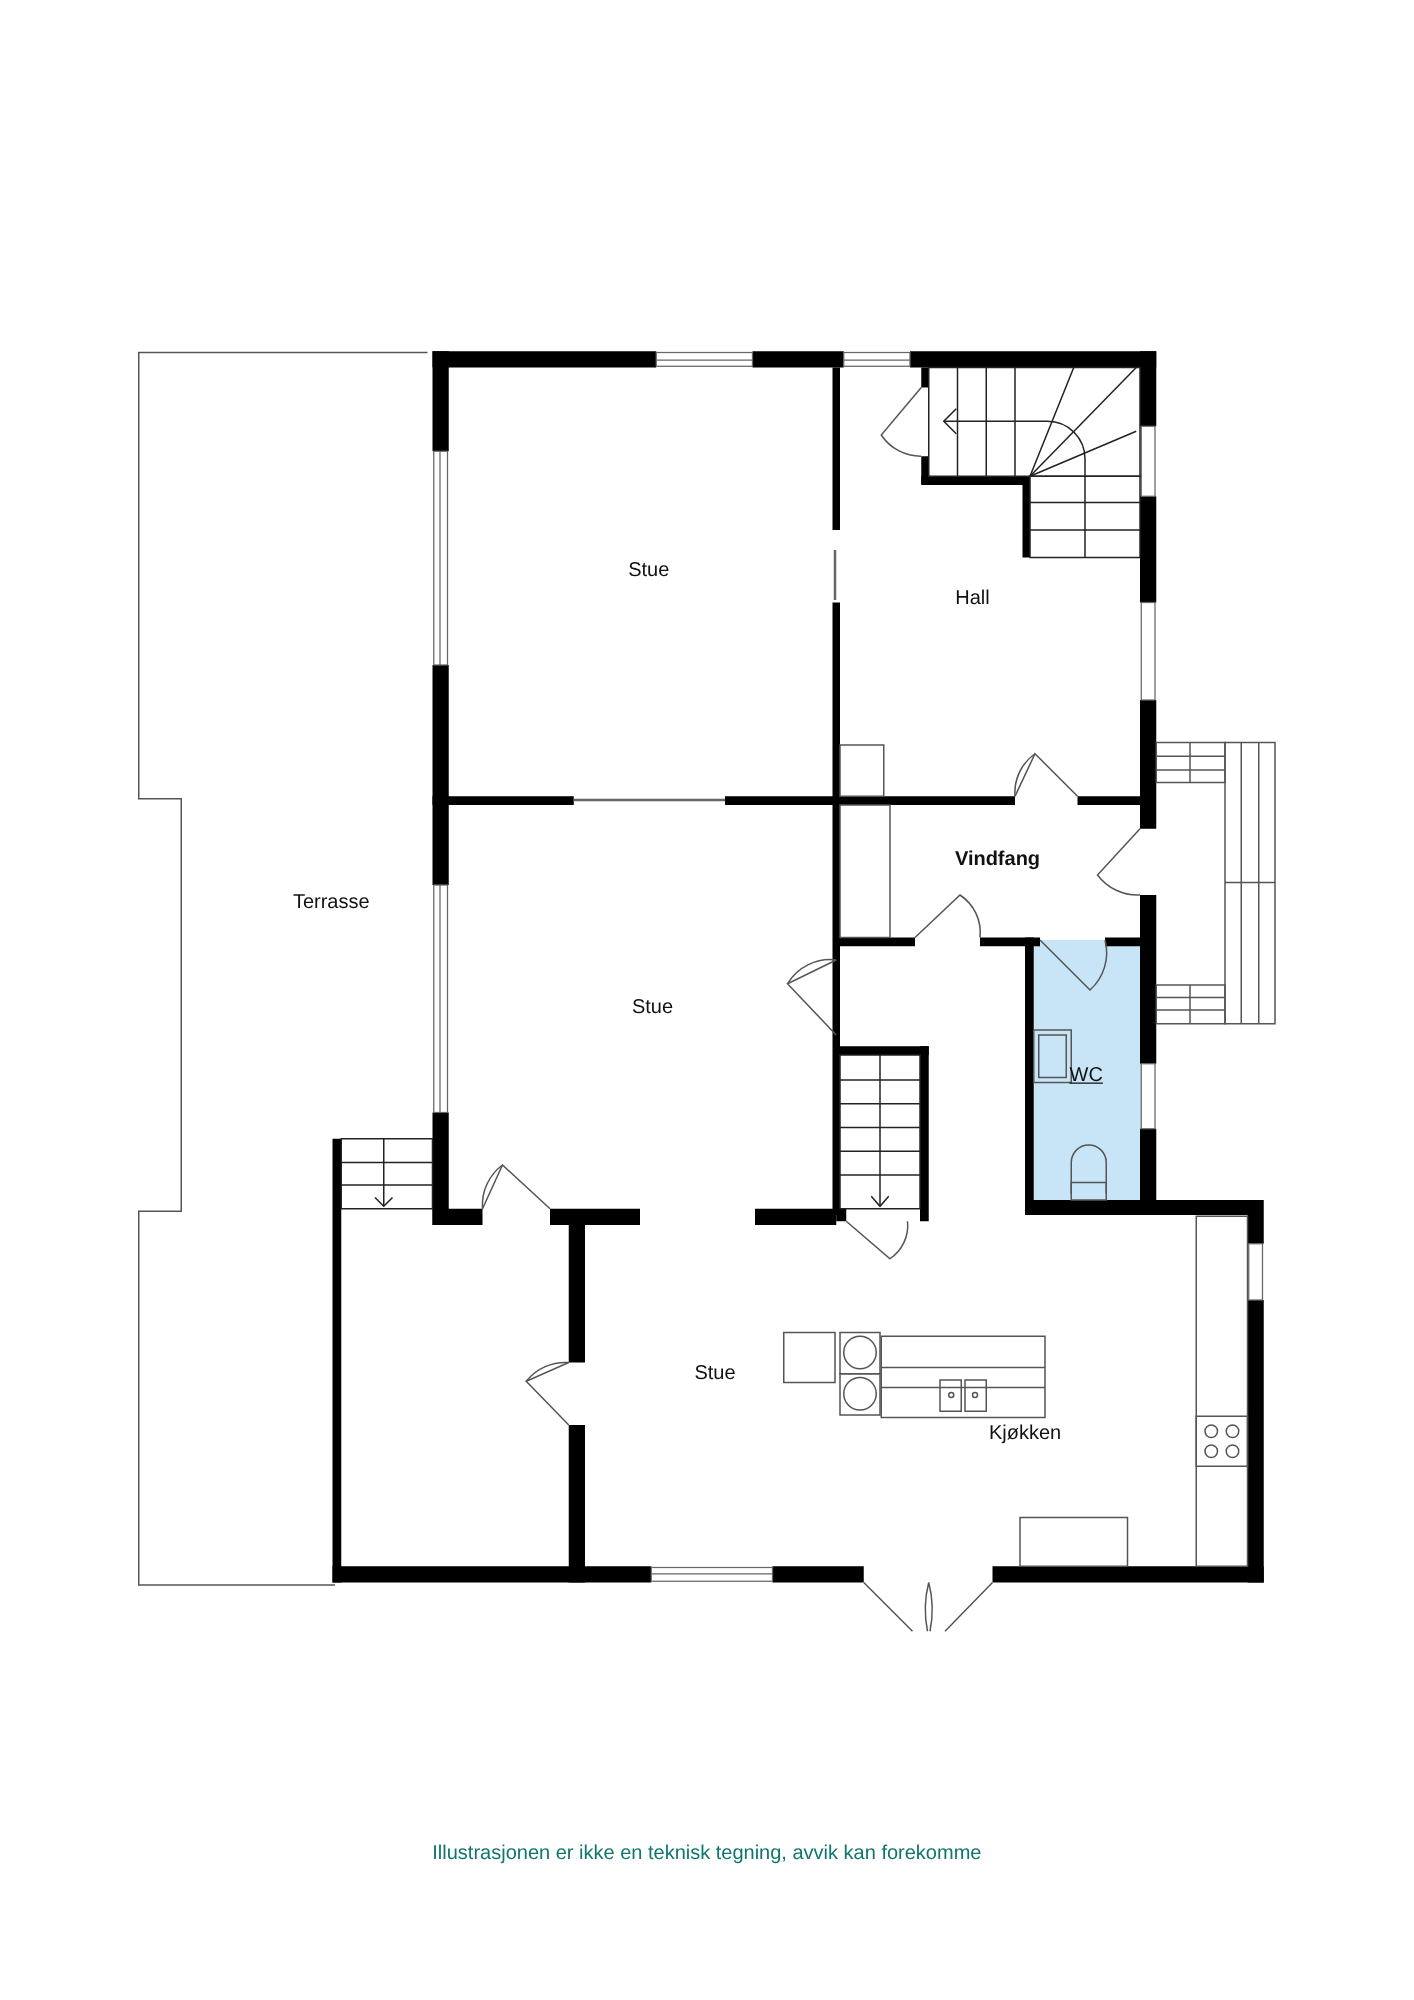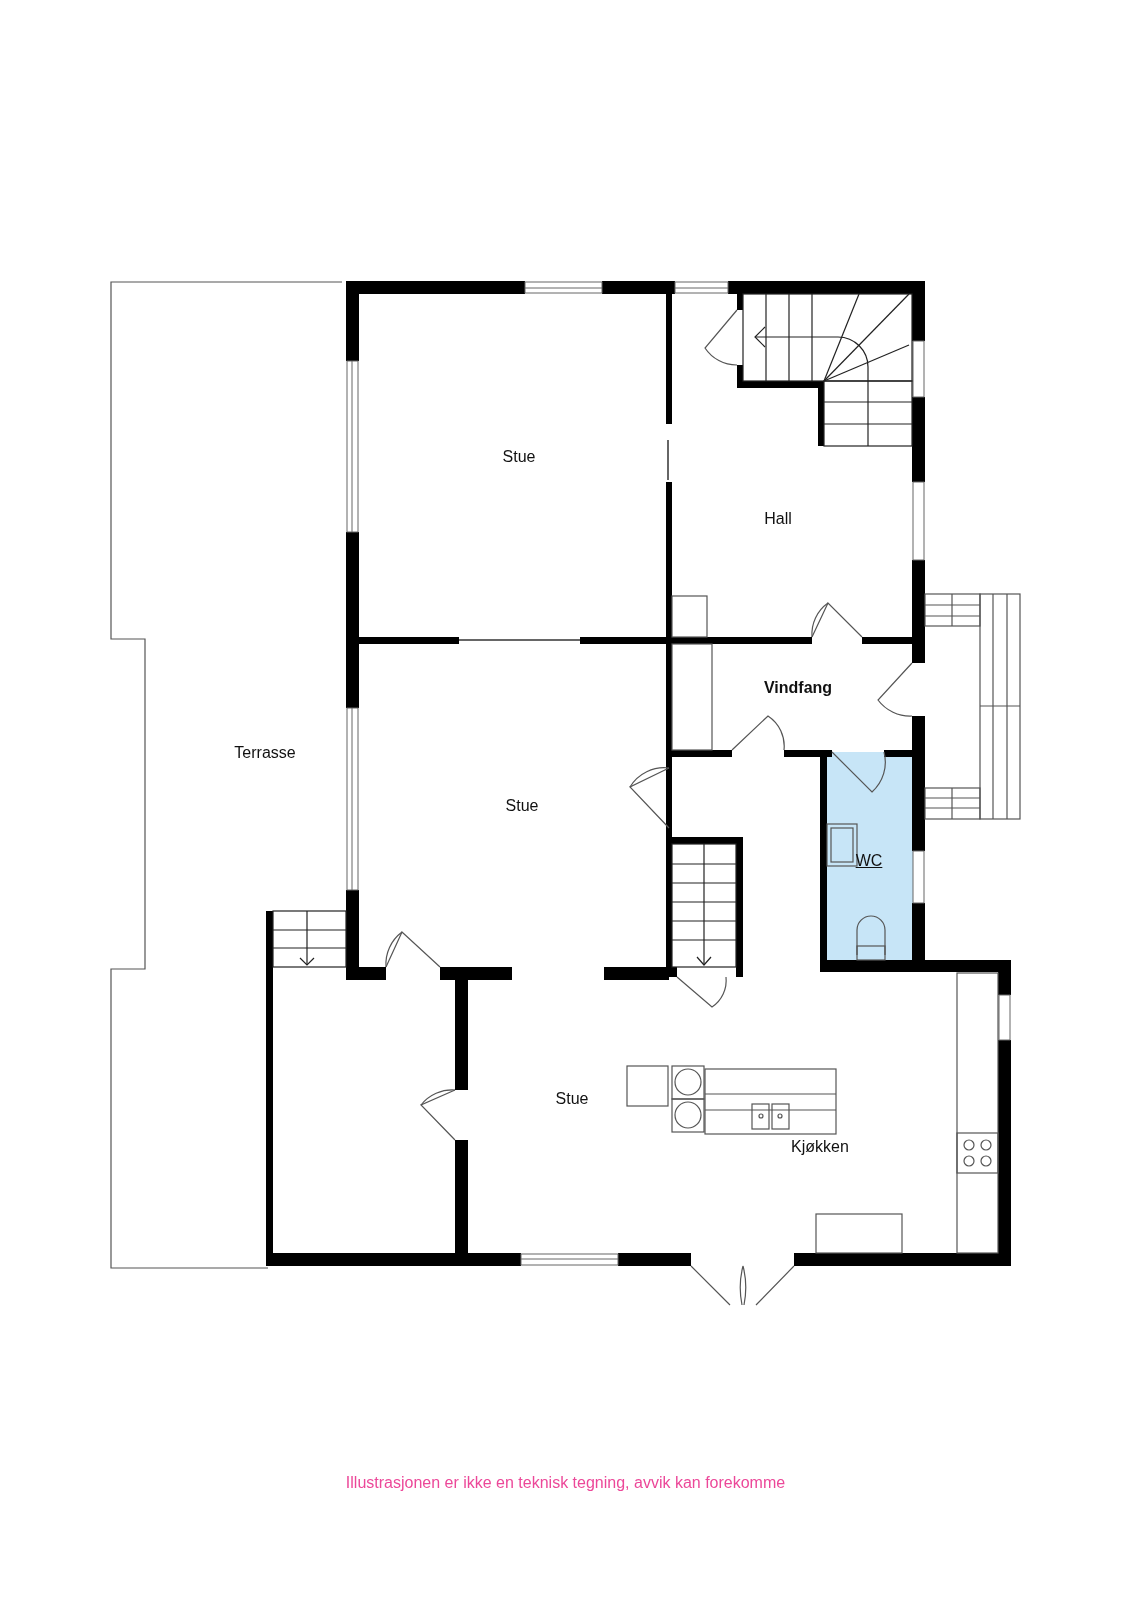--- a/index.html
+++ b/index.html
@@ -4,21 +4,21 @@
   <style>
     html, body { margin: 0; padding: 0; background: #ffffff; }
     body { width: 1131px; height: 1600px; position: relative; overflow: hidden; font-family: "Liberation Sans", sans-serif; }
     #plan { position: absolute; left: 0; top: 0; width: 1131px; height: 1600px; }
     .wall { fill: #000000; }
     .thin { fill: none; stroke: #555555; stroke-width: 1.2; }
     .thin-dark { fill: none; stroke: #222222; stroke-width: 1.2; }
     .win { fill: #ffffff; stroke: #666666; stroke-width: 1; }
     .wc-fill { fill: #c7e5f7; }
     .label { position: absolute; font-size: 16px; color: #111111; white-space: nowrap; transform: translate(-50%, -50%); }
-    .caption { position: absolute; left: 0; width: 1131px; top: 1474px; text-align: center; font-size: 16px; color: #ec4899; }
+    .caption { position: absolute; left: 0; width: 1131px; top: 1474px; text-align: center; font-size: 16px; color: #0f766e; }
   </style>
 </head>
 <body>
 
 <svg id="plan" viewBox="0 0 1131 1600" xmlns="http://www.w3.org/2000/svg">
 
   <g>
     <polyline class="thin" points="342,282 111,282 111,639 145,639 145,969 111,969 111,1268 268,1268"></polyline>
   </g>
 
@@ -195,21 +195,21 @@
     <rect x="816" y="1214" width="86" height="39"></rect>
 
     <rect x="827" y="824" width="30" height="42"></rect>
     <rect x="831" y="828" width="22" height="34"></rect>
     <path d="M857,955 L857,930 A14,14 0 0 1 885,930 L885,955"></path>
     <rect x="857" y="946" width="28" height="14"></rect>
   </g>
 </svg>
 
 <div class="label" style="left:519px; top:457px;">Stue</div>
-<div class="label" style="left:778px; top:519px;">Hall</div>
+<div class="label" style="left:778px; top:479px;">Hall</div>
 <div class="label" style="left:798px; top:688px;font-weight:bold;">Vindfang</div>
-<div class="label" style="left:265px; top:753px;">Terrasse</div>
+<div class="label" style="left:265px; top:722px;">Terrasse</div>
 <div class="label" style="left:522px; top:806px;">Stue</div>
 <div class="label" style="left:869px; top:861px;text-decoration:underline;">WC</div>
 <div class="label" style="left:572px; top:1099px;">Stue</div>
 <div class="label" style="left:820px; top:1147px;">Kjøkken</div>
 
 <div class="caption">Illustrasjonen er ikke en teknisk tegning, avvik kan forekomme</div>
 
 </body></html>

